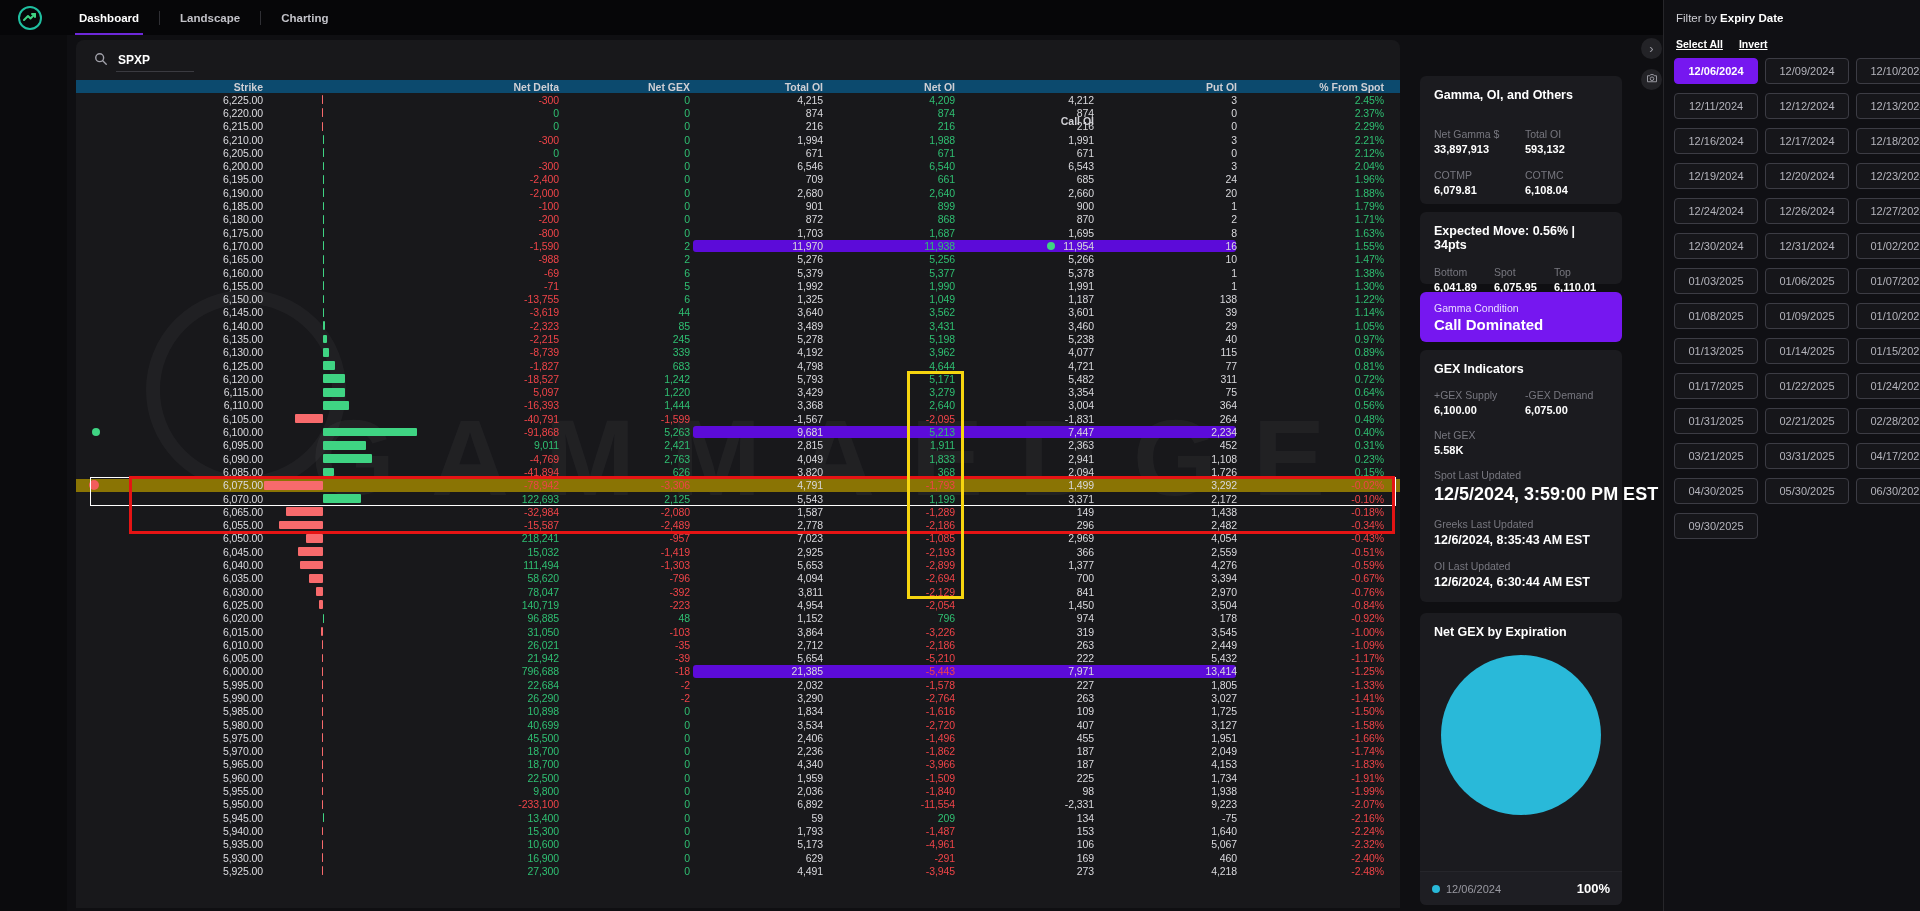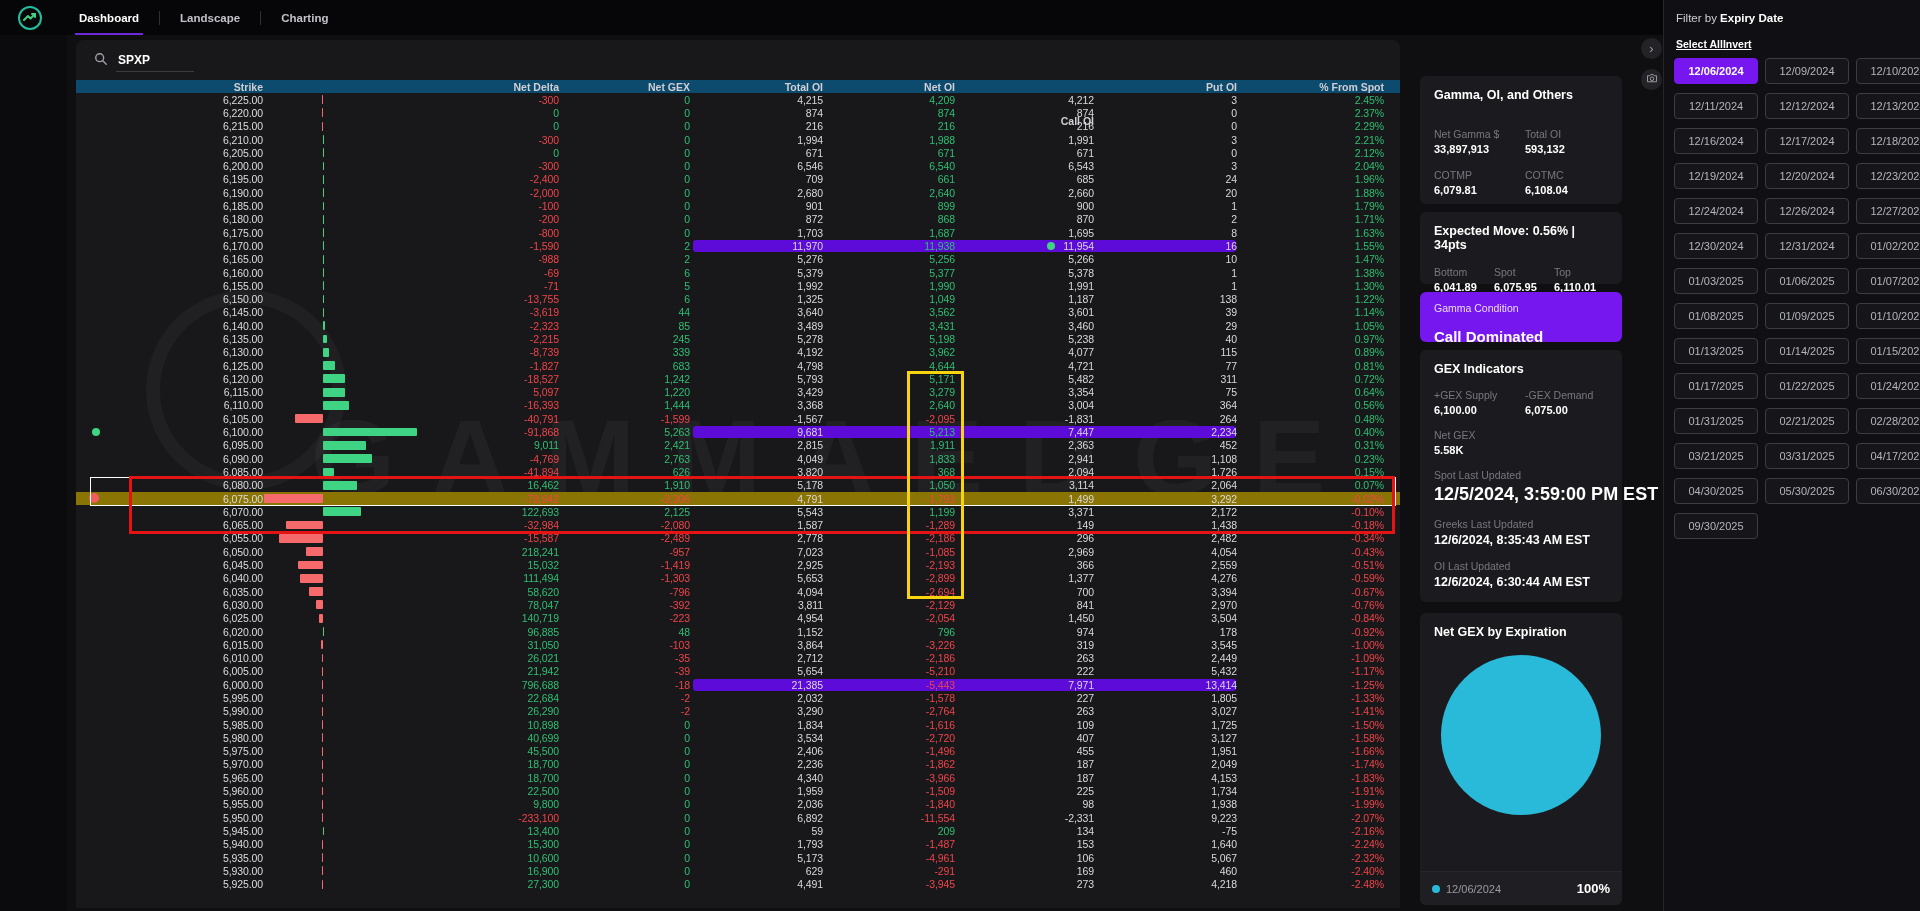--- a/index.html
+++ b/index.html
@@ -51,34 +51,34 @@
   .roundbtn{position:absolute;left:1641px;width:21px;height:21px;border-radius:50%;background:#232327;color:#9a9aa2;
     display:flex;align-items:center;justify-content:center;font-size:13px;cursor:pointer;z-index:10}
   
   .card{position:absolute;left:1420px;width:202px;background:#1b1b1f;border-radius:6px;padding:12px 14px;color:#fff}
   .card h3{font-size:12.5px;font-weight:bold;color:#fff}
   .lbl{font-size:10.5px;color:#77777f;margin-bottom:3px;white-space:nowrap}
   .val{font-size:11px;font-weight:bold;color:#fff;white-space:nowrap}
   .grid2{display:grid;grid-template-columns:1fr 1fr;gap:14px 8px;margin-top:26px}
   .grid3{display:grid;grid-template-columns:1fr 1fr 1fr;gap:8px 6px;margin-top:14px}
   #card-condition{background:#7617f0;padding:10px 14px}
-  #card-condition .lbl{color:#e9dcff;margin-bottom:14px}
+  #card-condition .lbl{color:#e9dcff;margin-bottom:2px}
   #card-condition .big{font-size:15px;font-weight:bold;color:#fff}
   .ggroup{margin-top:13px}
   #pie{margin:16px auto 0 auto;width:160px;height:160px;border-radius:50%}
   #pie-legend{position:absolute;left:0;right:0;bottom:0;height:34px;border-top:1px solid #26262b;background:#1e1e23;
     display:flex;align-items:center;padding:0 12px;border-radius:0 0 6px 6px}
   #pie-legend .ldot{width:8px;height:8px;border-radius:50%;margin-right:6px}
   #pie-legend .ltext{font-size:11px;color:#9a9aa2}
   #pie-legend .lval{margin-left:auto;font-size:13px;font-weight:bold;color:#fff}
   
   #filter{position:absolute;left:1663px;top:0;width:257px;height:911px;background:#101014;border-left:1px solid #26262a;z-index:15}
   #filter-title{position:absolute;left:12px;top:12px;font-size:11.5px;color:#d0d0d6}
   #filter-title b{color:#fff}
-  #filter-links{position:absolute;left:12px;top:38px;display:flex;}
+  #filter-links{position:absolute;left:12px;top:38px;display:flex;gap:16px}
   .flink{font-size:10.5px;font-weight:bold;color:#fff;text-decoration:underline;cursor:pointer}
   #dates{position:absolute;left:10px;top:58px;width:272px;display:grid;grid-template-columns:repeat(3,84px);gap:9px 7px}
   .datebtn{height:26px;border:1px solid #3c3c44;border-radius:4px;background:#16161a;color:#b4b4bc;
     font-size:11px;display:flex;align-items:center;justify-content:center;cursor:pointer;white-space:nowrap}
   .datebtn.sel{background:#7617f0;border-color:#7617f0;color:#fff;font-weight:bold}
 </style>
 </head>
 <body>
 
 <div id="leftstrip"></div>
@@ -441,31 +441,20 @@
       <div class="trow">
         <div class="bar bg" style="width: 11.1428px; left: 247px;"></div>
         <div class="cell c-strike">6,085.00</div>
         <div class="cell c-nd neg">-41,894</div>
         <div class="cell c-ng pos">626</div>
         <div class="cell c-toi">3,820</div>
         <div class="cell c-noi pos">368</div>
         <div class="cell c-coi">2,094</div>
         <div class="cell c-poi">1,726</div>
         <div class="cell c-pct pos">0.15%</div>
-      </div>
-      <div class="trow">
-        <div class="bar bg" style="width: 33.998px; left: 247px;"></div>
-        <div class="cell c-strike">6,080.00</div>
-        <div class="cell c-nd pos">16,462</div>
-        <div class="cell c-ng pos">1,910</div>
-        <div class="cell c-toi">5,178</div>
-        <div class="cell c-noi pos">1,050</div>
-        <div class="cell c-coi">3,114</div>
-        <div class="cell c-poi">2,064</div>
-        <div class="cell c-pct pos">0.07%</div>
       </div>
       <div class="trow olive">
         <div class="bar br" style="width: 58.8468px; left: 188.153px;"></div>
         <div class="cell c-strike">6,075.00</div>
         <div class="cell c-nd neg">-78,942</div>
         <div class="cell c-ng neg">-3,306</div>
         <div class="cell c-toi">4,791</div>
         <div class="cell c-noi neg">-1,793</div>
         <div class="cell c-coi">1,499</div>
         <div class="cell c-poi">3,292</div>

